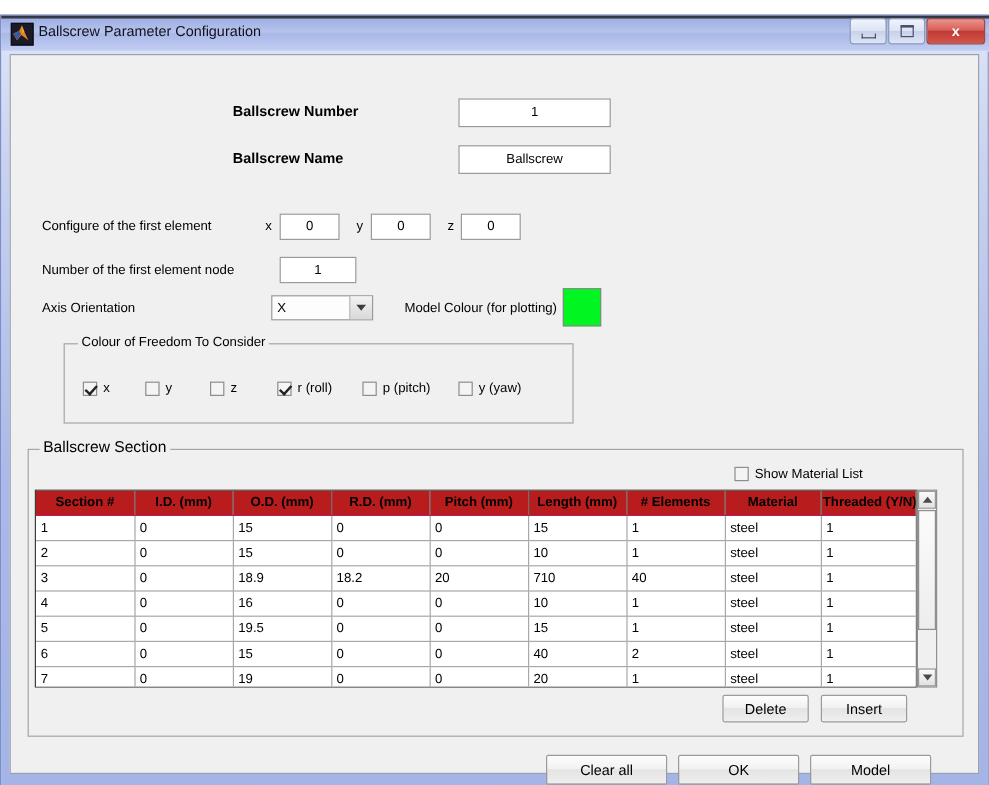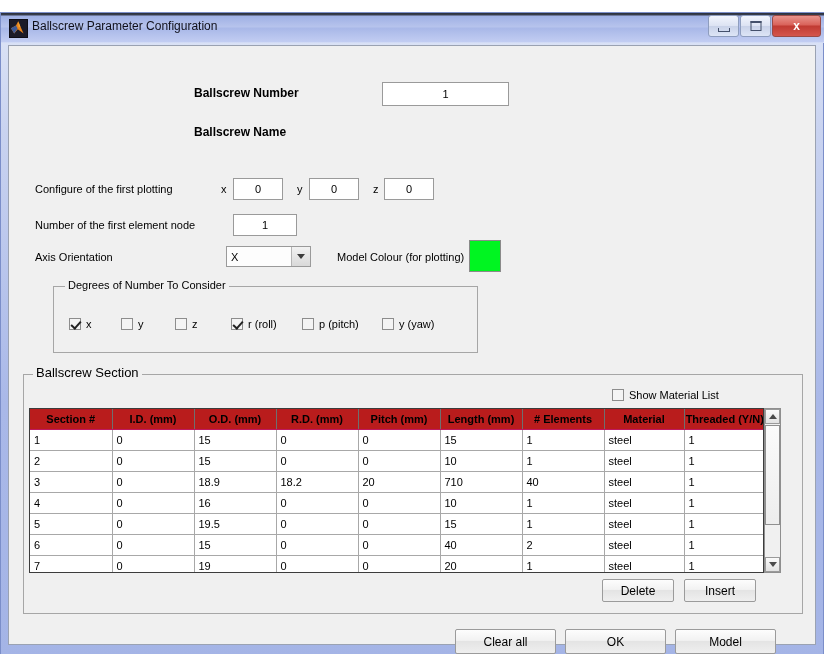--- a/index.html
+++ b/index.html
@@ -209,22 +209,23 @@
       </div>
     </div>
   </div>
 
   <div class="client">
 
     <div class="lbl-bold" style="left:185px;top:40px;">Ballscrew Number</div>
     <div class="tbox" style="left:373px;top:36px;width:127px;height:24px;">1</div>
 
     <div class="lbl-bold" style="left:185px;top:79px;">Ballscrew Name</div>
-
-    <div class="lbl" style="left:26px;top:137px;">Configure of the first plotting</div>
+    <div class="tbox" style="left:373px;top:75px;width:127px;height:24px;">Ballscrew</div>
+
+    <div class="lbl" style="left:26px;top:137px;">Configure of the first element</div>
 
     <div class="lbl" style="left:212px;top:137px;">x</div>
     <div class="tbox" style="left:224px;top:132px;width:50px;height:22px;">0</div>
 
     <div class="lbl" style="left:288px;top:137px;">y</div>
     <div class="tbox" style="left:300px;top:132px;width:50px;height:22px;">0</div>
 
     <div class="lbl" style="left:364px;top:137px;">z</div>
     <div class="tbox" style="left:375px;top:132px;width:50px;height:22px;">0</div>
 
@@ -236,21 +237,21 @@
       <span class="cval">X</span>
       <span class="carrow">
           <i></i>
         </span>
     </div>
 
     <div class="lbl" style="left:328px;top:205px;">Model Colour (for plotting)</div>
     <div class="swatch" id="colour-swatch" style="left: 460px; top: 194px; width: 32px; height: 32px; background: rgb(0, 245, 33);"></div>
 
     <div class="group" style="left:44px;top:240px;width:425px;height:67px;"></div>
-    <div class="group-title" style="left:56px;top:233px;">Degrees of Number To Consider</div>
+    <div class="group-title" style="left:56px;top:233px;">Colour of Freedom To Consider</div>
 
     <div class="cb" style="left:60px;top:272px;">
       <span class="box checked"></span>
       <span>x</span>
     </div>
     <div class="cb" style="left:112px;top:272px;">
       <span class="box"></span>
       <span>y</span>
     </div>
     <div class="cb" style="left:166px;top:272px;">

